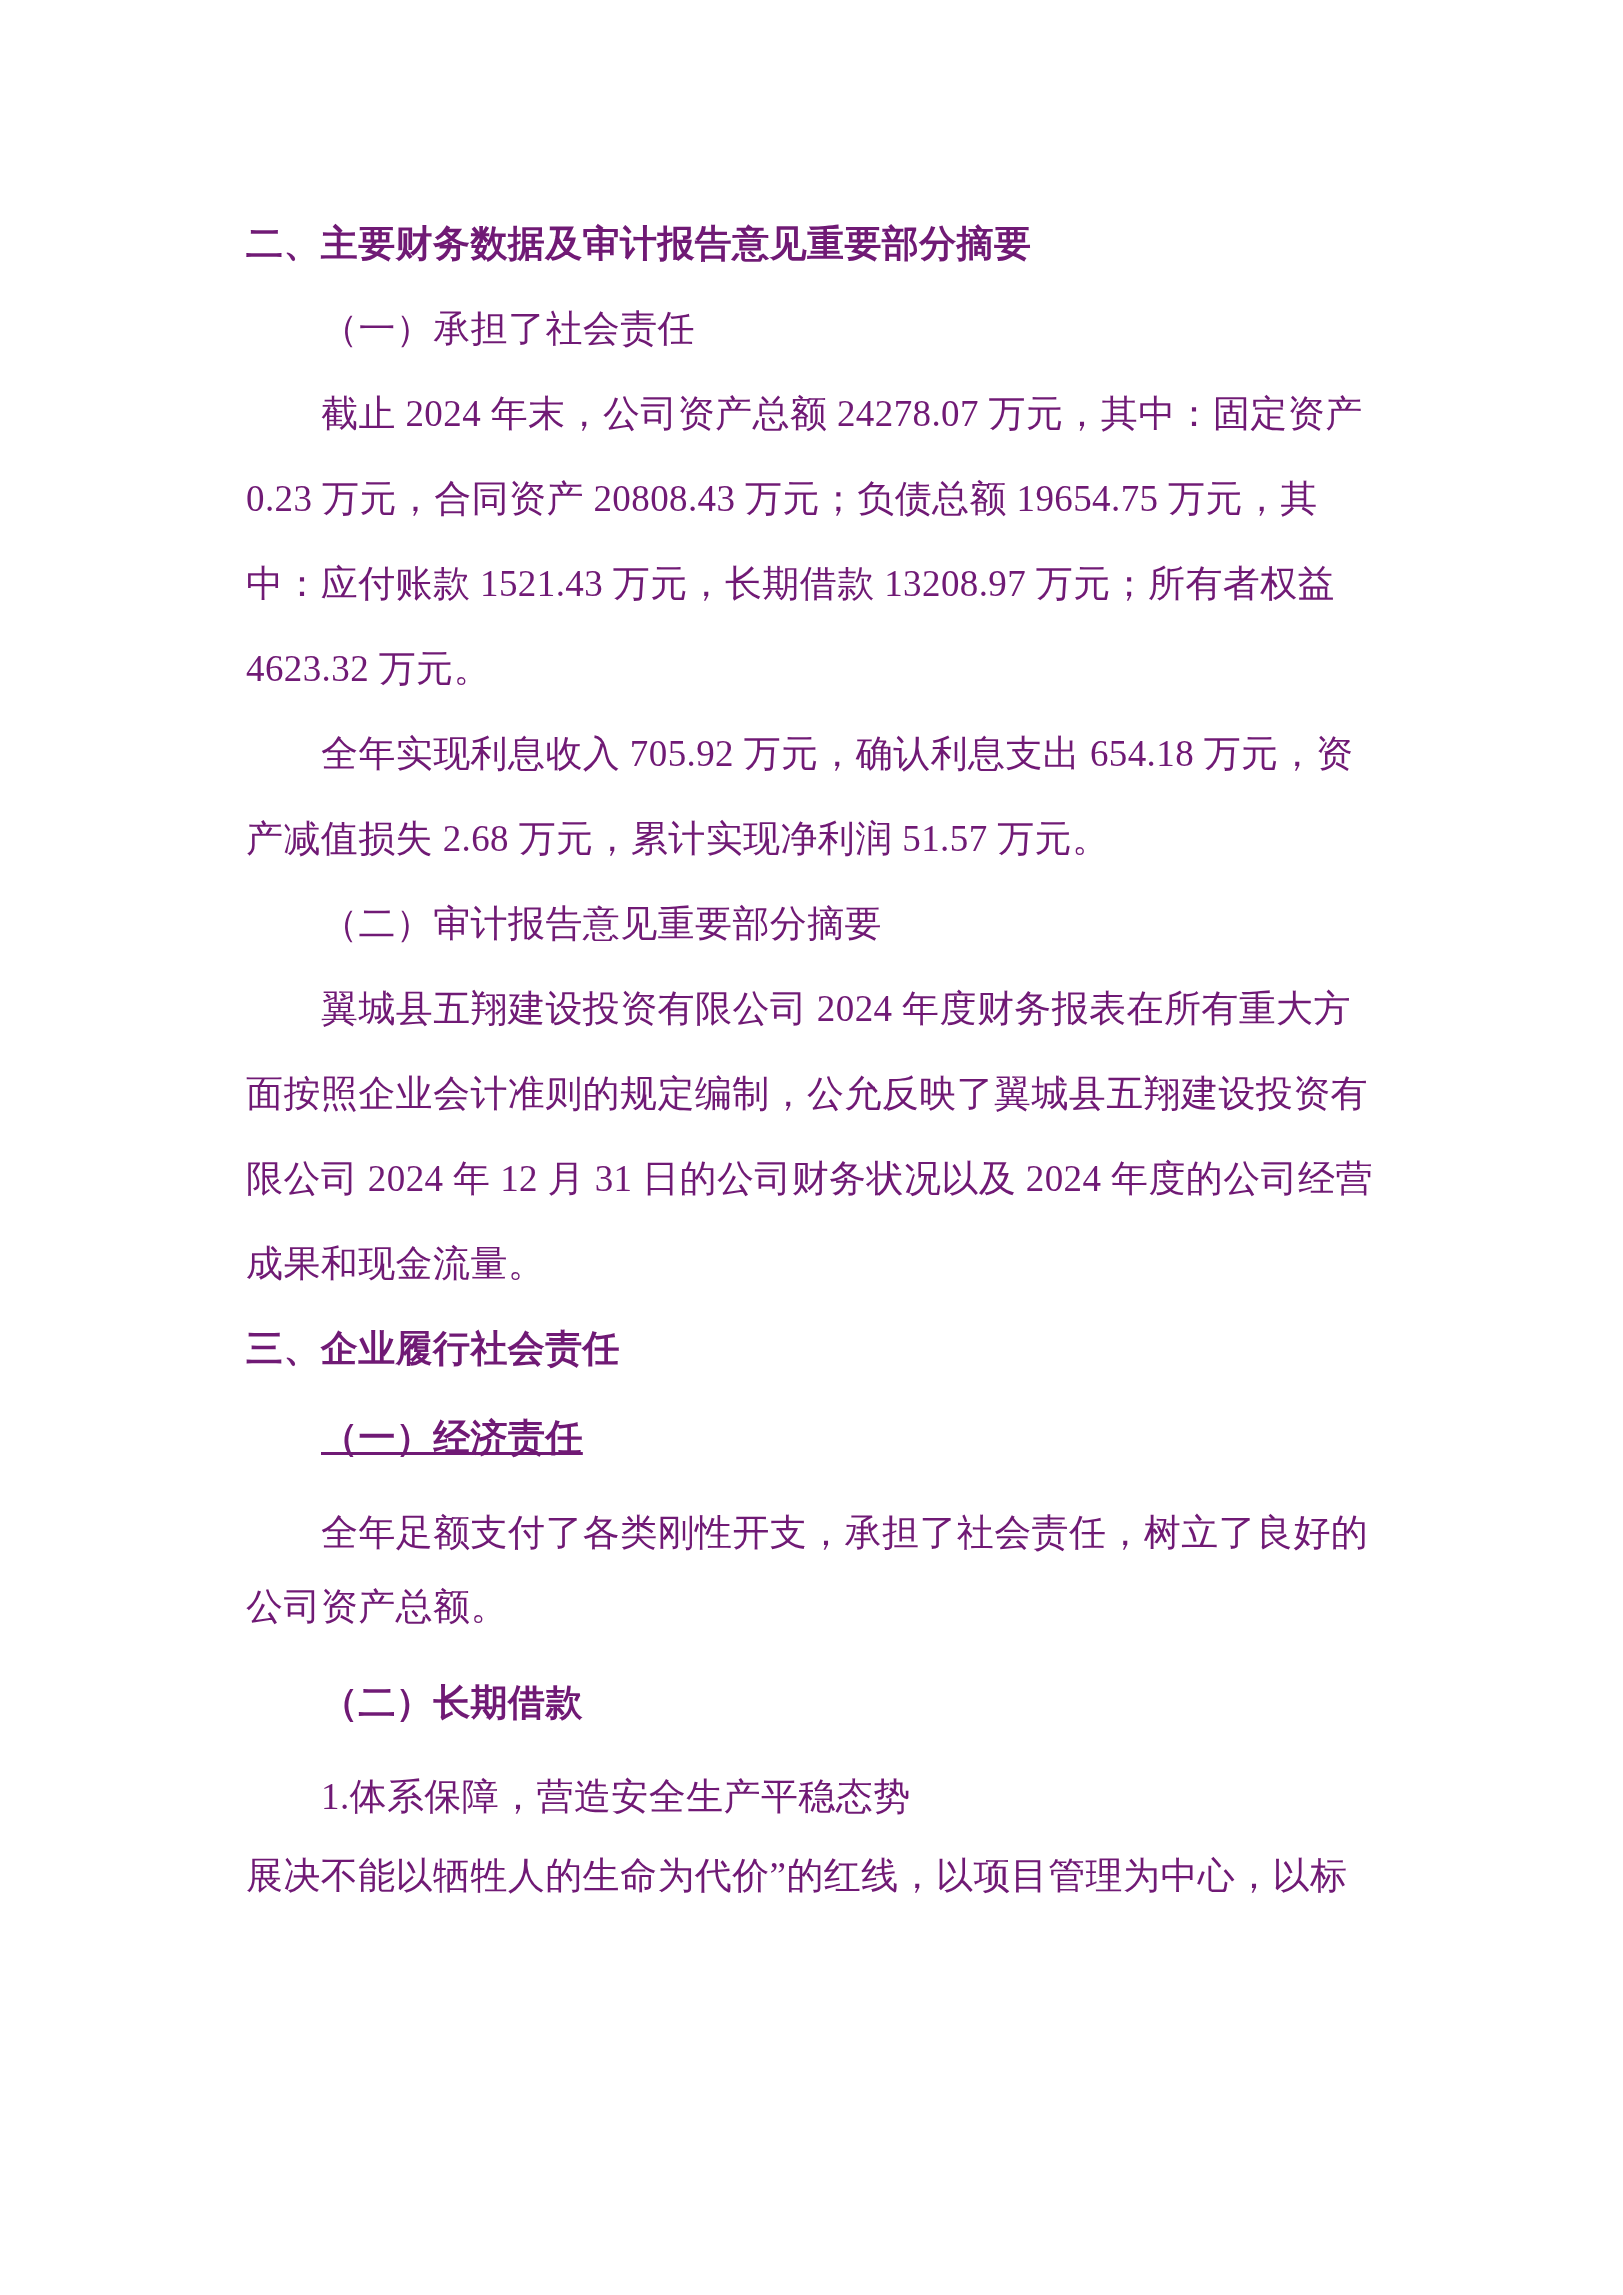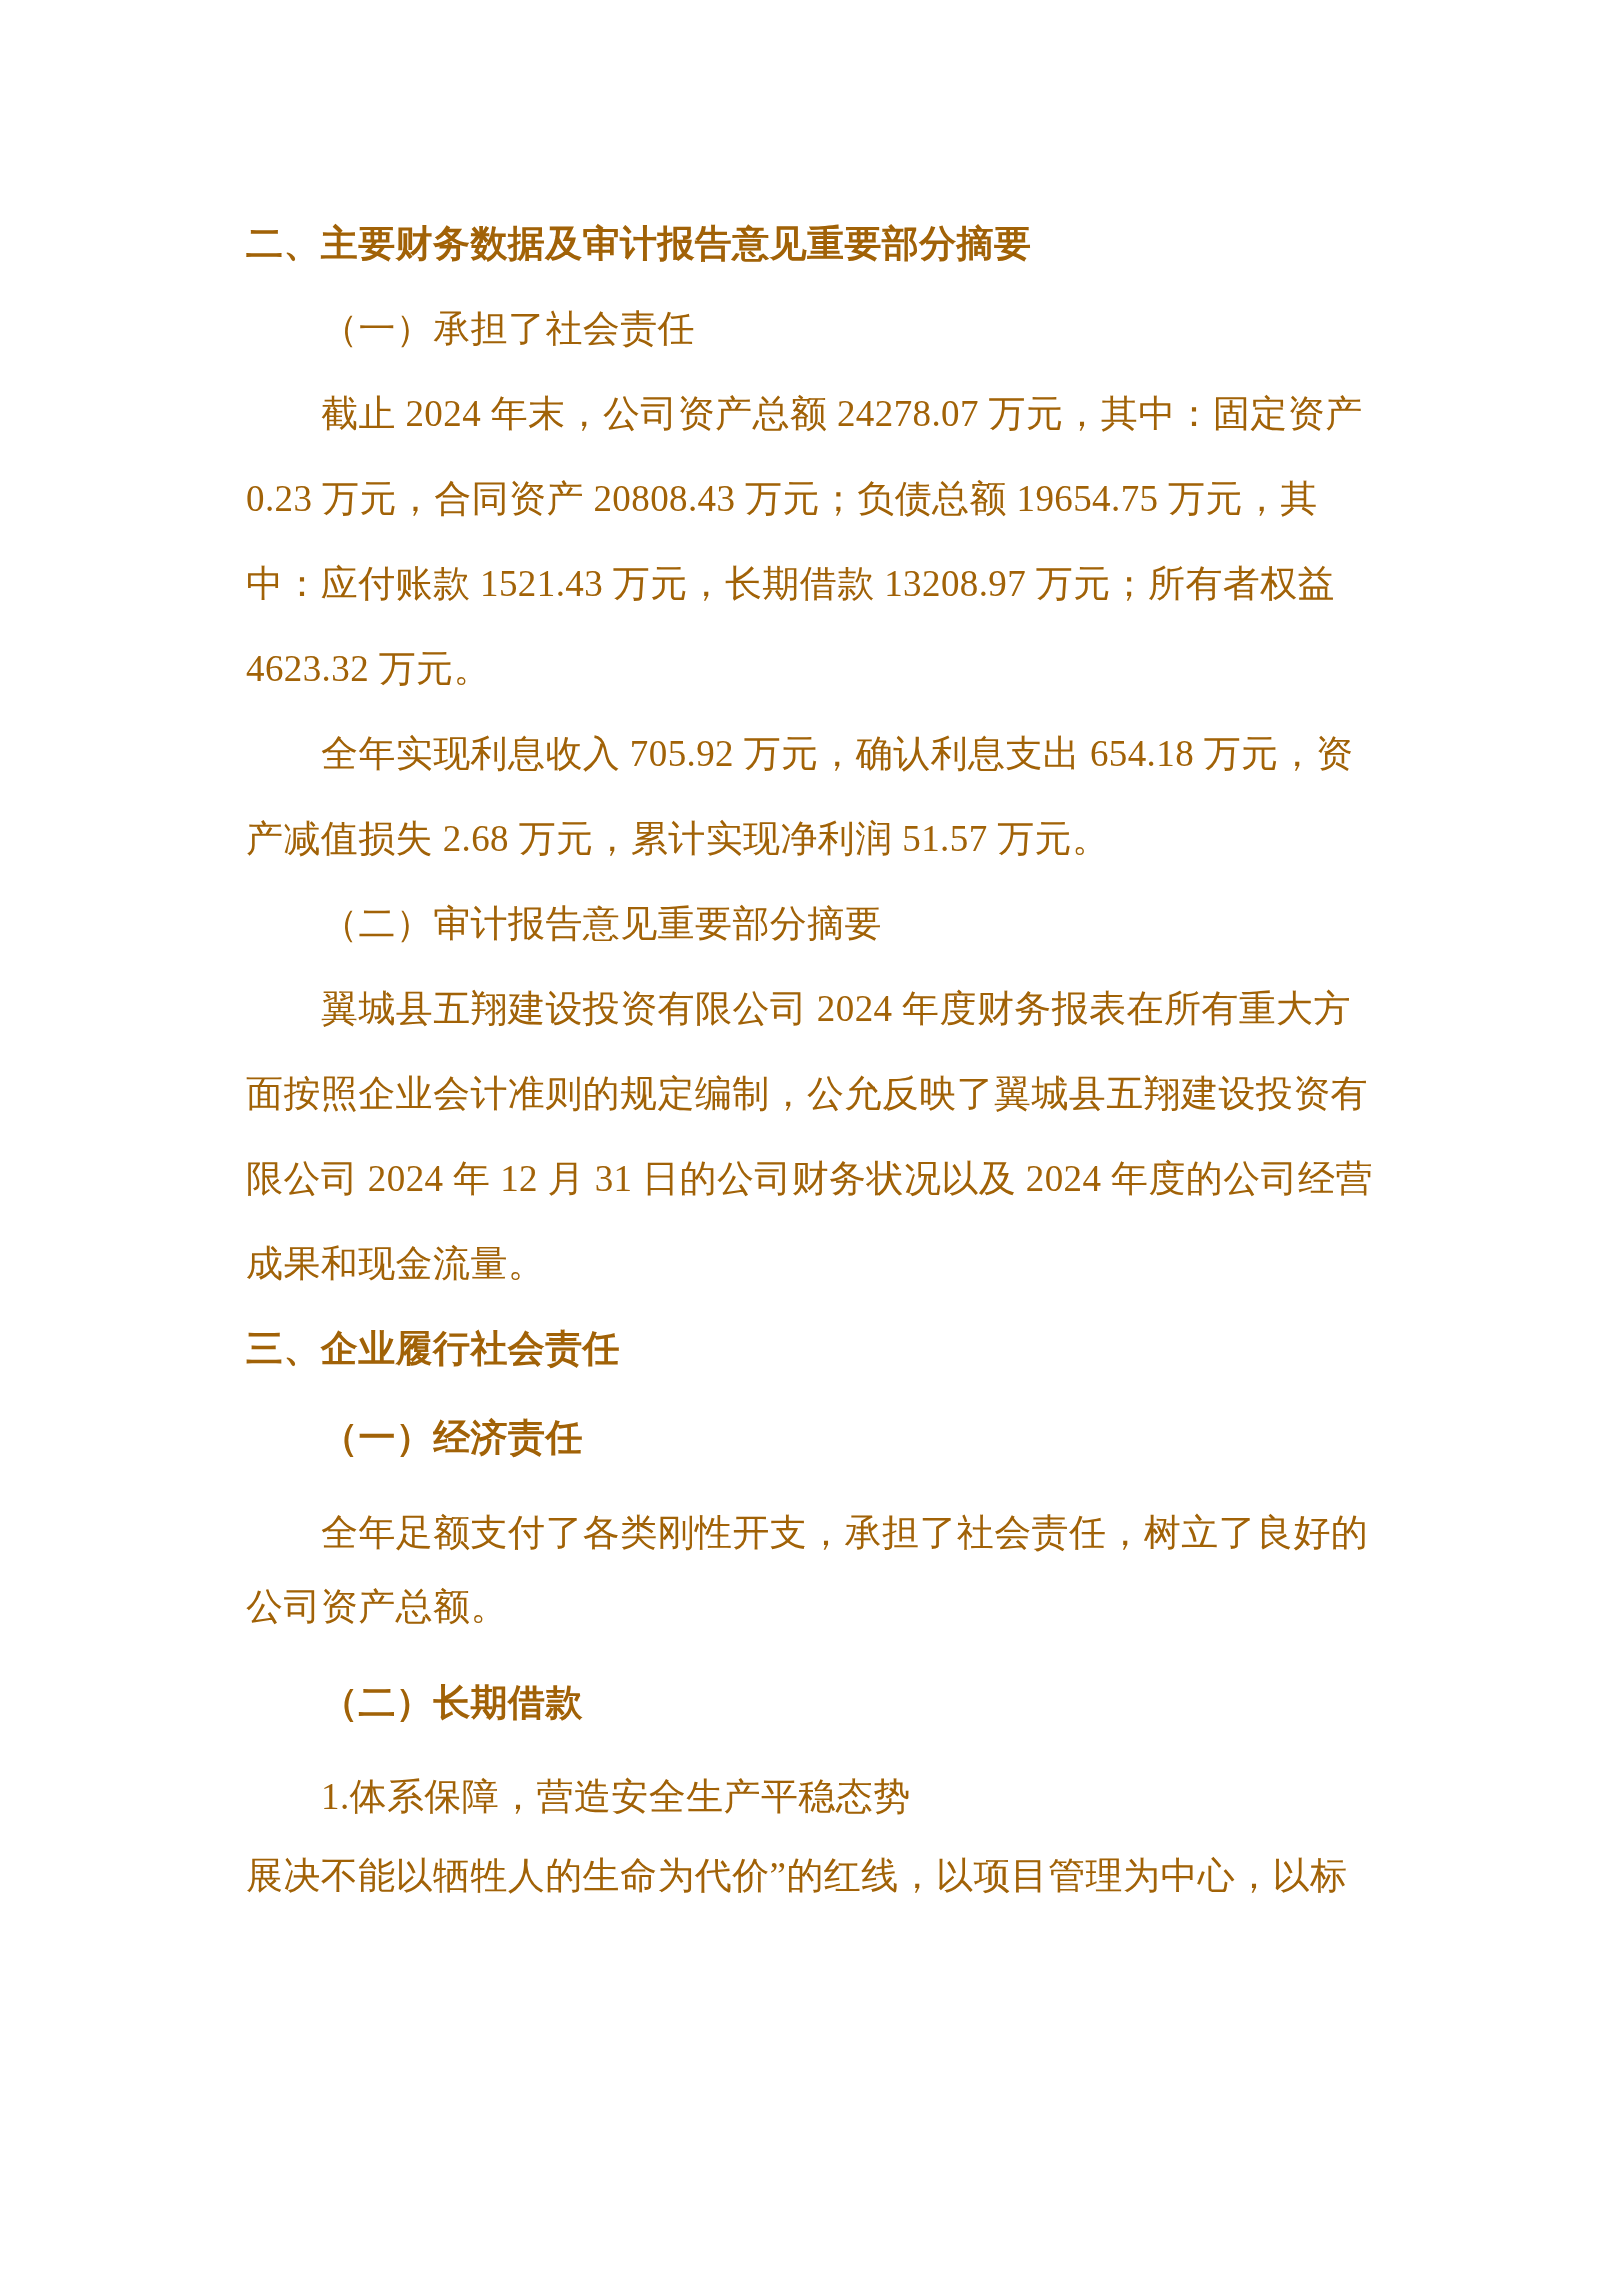--- a/index.html
+++ b/index.html
@@ -9,33 +9,33 @@
     }
     .page {
       position: relative;
       box-sizing: border-box;
       width: 1623px;
       height: 2295px;
       background: #ffffff;
       padding: 201px 250px 0 246px;
       overflow: hidden;
       font-family: "Liberation Serif", "DejaVu Serif", serif;
-      color: #a16207;
+      color: #701a75;
     }
     .doc-body { width: 100%; }
     .line {
       font-size: 37px;
       line-height: 85px;
       white-space: nowrap;
       letter-spacing: 0.4px;
     }
     .bold   { font-weight: 700; }
     .indent { text-indent: 75px; }
     .lh93   { line-height: 74px; }
-    .mt5    { margin-top: 4px; }
+    .mt5    { margin-top: 4px; text-decoration: underline; }
     .mt11   { margin-top: 8.7px; }
     .mt20   { margin-top: 16px; }
     .mt24   { margin-top: 19px; }
   </style>
 </head>
 <body>
 
 <div class="page">
   <div class="doc-body" id="doc-body">
       <div class="line bold">二、主要财务数据及审计报告意见重要部分摘要</div>

